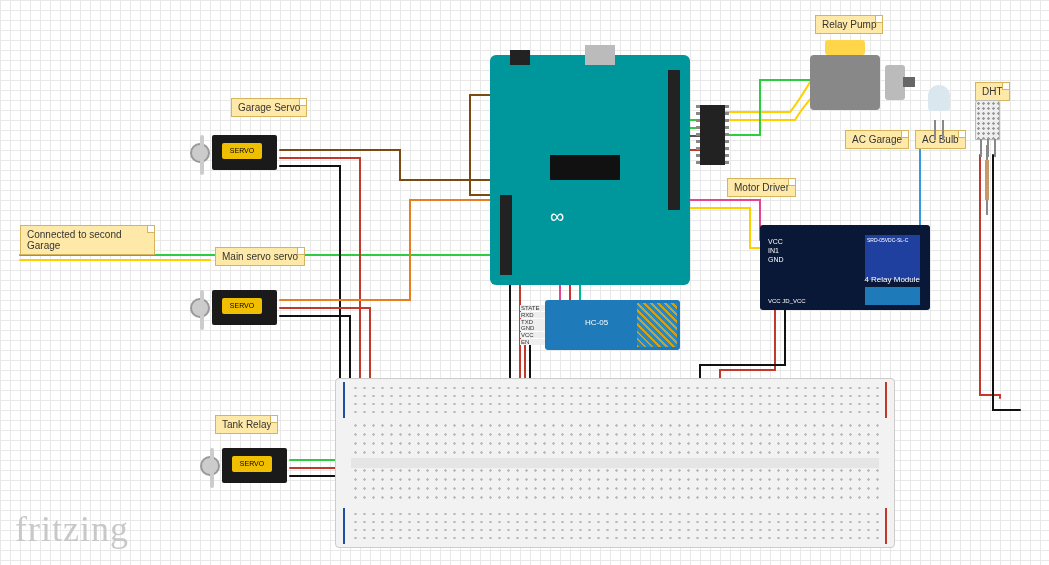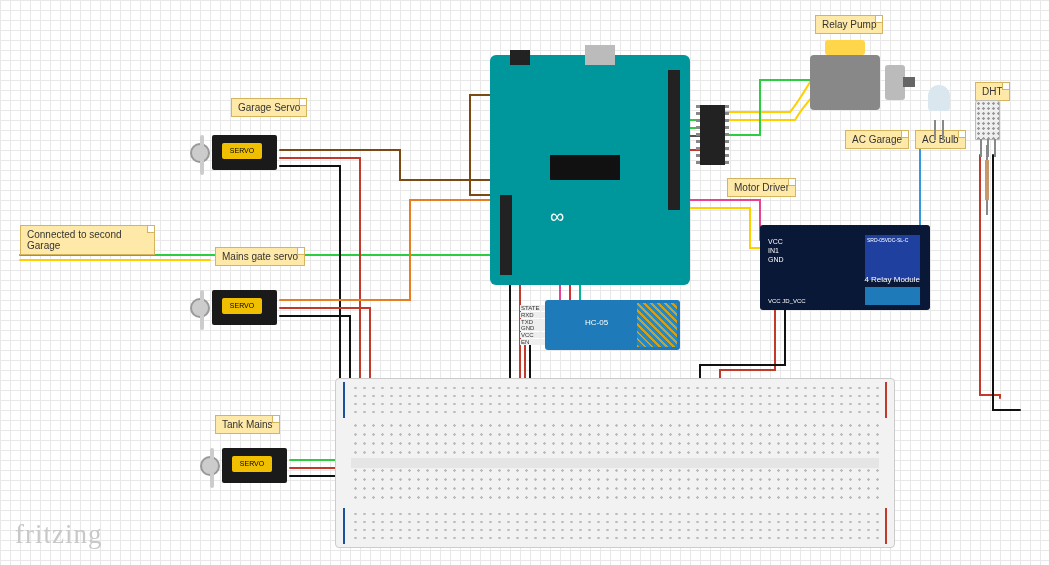--- a/index.html
+++ b/index.html
@@ -142,21 +142,21 @@
   .dht .leg{position:absolute;bottom:-18px;width:2px;height:18px;background:#888;}
   .dht .d1{left:4px;}.dht .d2{left:11px;}.dht .d3{left:18px;}
   
   .resistor{position:absolute;left:985px;top:160px;width:4px;height:40px;background:#c49a6c;}
   .resistor::before{content:'';position:absolute;top:-15px;left:1px;width:2px;height:15px;background:#888;}
   .resistor::after{content:'';position:absolute;bottom:-15px;left:1px;width:2px;height:15px;background:#888;}
   
   .wires{position:absolute;inset:0;pointer-events:none;}
   .wires path{fill:none;stroke-width:2;stroke-linecap:round;}
   
-  .fritzing{position:absolute;left:15px;bottom:15px;font-size:27px;color:#c8c8c8;
+  .fritzing{position:absolute;left:15px;bottom:15px;font-size:36px;color:#c8c8c8;
     font-family:Georgia,serif;letter-spacing:1px;}
 </style>
 </head>
 <body>
 
 <svg class="wires" width="1049" height="565">
 
   <path d="M20 255 H490" stroke="#2ecc40"></path>
   <path d="M20 260 H210" stroke="#ffd000"></path>
 
@@ -200,22 +200,22 @@
   <path d="M980 155 V395 H1000 V398" stroke="#c0392b"></path>
   <path d="M993 155 V410 H1020 V410" stroke="#111"></path>
 
   <path d="M510 250 V398 H495" stroke="#111"></path>
   <path d="M520 260 V393 H500" stroke="#c0392b"></path>
 
   <path d="M495 95 H470 V195 H688" stroke="#7b4a12"></path>
 </svg>
 
 <div class="label-box" style="left:215px;top:98px;margin-left:16px;">Garage Servo</div>
-<div class="label-box" style="left:215px;top:247px;">Mains gate servo</div>
-<div class="label-box" style="left:215px;top:415px;">Tank Mains</div>
+<div class="label-box" style="left:215px;top:247px;">Main servo servo</div>
+<div class="label-box" style="left:215px;top:415px;">Tank Relay</div>
 <div class="label-box" style="left:20px;top:225px;width:135px;white-space:normal;">Connected to second
 Garage</div>
 <div class="label-box" style="left:815px;top:15px;">Relay Pump</div>
 <div class="label-box" style="left:845px;top:130px;">AC Garage</div>
 <div class="label-box" style="left:915px;top:130px;">AC Bulb</div>
 <div class="label-box" style="left:975px;top:82px;">DHT</div>
 <div class="label-box" style="left:695px;top:178px;margin-left:32px;">Motor Driver</div>
 
 <div class="servo" style="left:200px;top:125px;">
   <div class="horn"></div>

